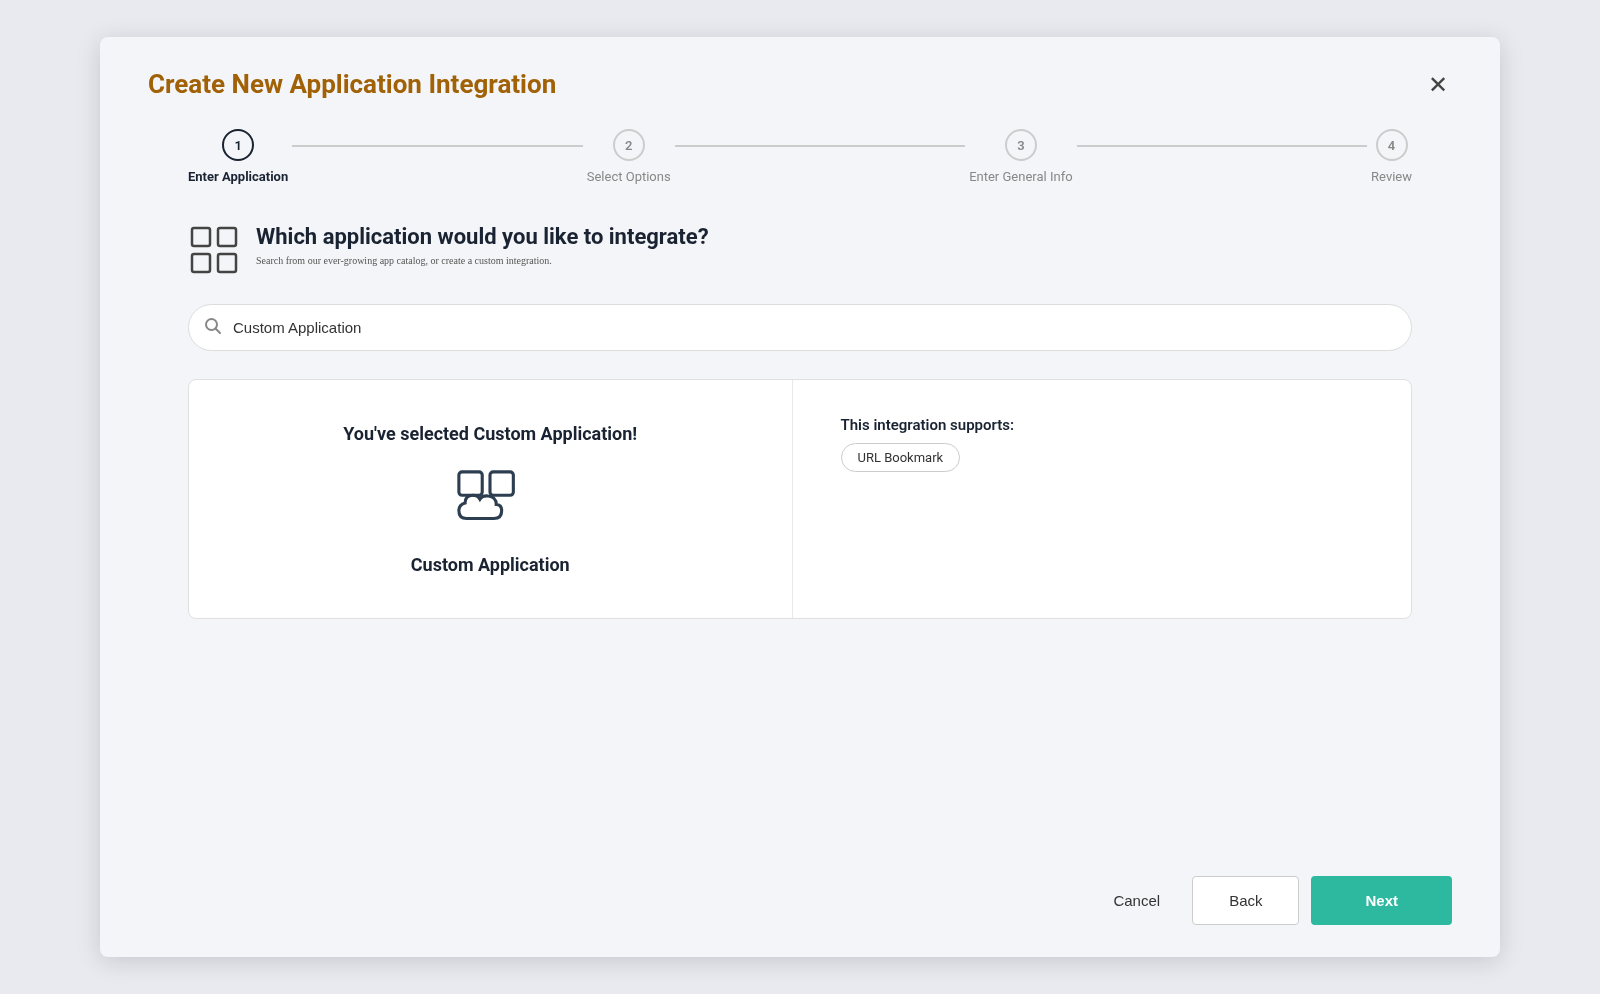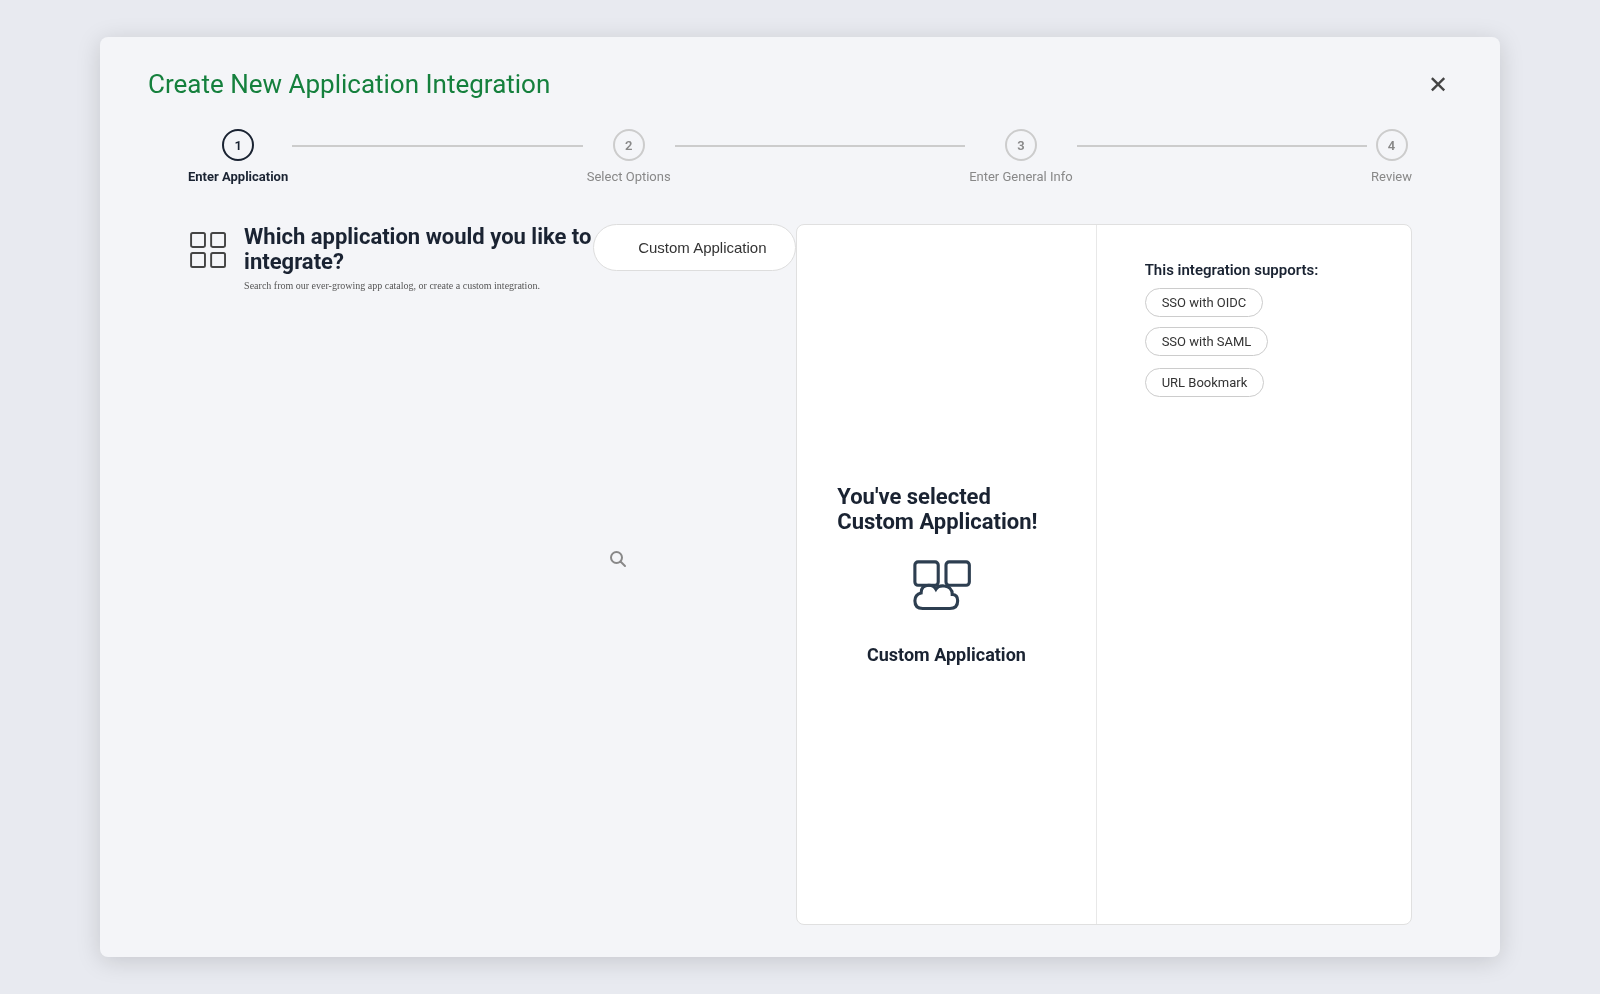--- a/index.html
+++ b/index.html
@@ -26,22 +26,22 @@
       flex-direction: column;
     }
     .modal-header {
       display: flex;
       justify-content: space-between;
       align-items: flex-start;
       margin-bottom: 28px;
     }
     .modal-title {
       font-size: 26px;
-      font-weight: 400;
-      color: #15803d;
+      font-weight: 700;
+      color: #a16207;
     }
     .close-btn {
       background: none;
       border: none;
       cursor: pointer;
       font-size: 24px;
       color: #444;
       padding: 4px;
       line-height: 1;
     }
@@ -89,21 +89,21 @@
       height: 2px;
       background: #ccc;
       margin-bottom: 22px;
       margin-left: 4px;
       margin-right: 4px;
     }
     
     .content {
       flex: 1;
       display: flex;
-      flex-direction: row;
+      flex-direction: column;
       padding: 0 40px;
     }
     .section-header {
       display: flex;
       align-items: flex-start;
       gap: 16px;
       margin-bottom: 28px;
     }
     .section-title {
       font-size: 22px;
@@ -289,37 +289,38 @@
           <circle cx="7.5" cy="7.5" r="5.5" stroke="#888" stroke-width="2"></circle>
           <line x1="11.5" y1="11.5" x2="16" y2="16" stroke="#888" stroke-width="2" stroke-linecap="round"></line>
         </svg>
       </span>
       <input class="search-input" type="text" value="Custom Application" style="">
     </div>
 
     <div class="selection-card">
 
       <div class="card-left">
-        <div style="font-size:22px;font-weight:700;color:#1a2332;margin-bottom:24px;">You've selected Custom Application!</div>
+        <div style="font-size:18px;font-weight:700;color:#1a2332;margin-bottom:24px;">You've selected Custom Application!</div>
         <svg class="custom-app-svg" viewBox="0 0 100 90" fill="none" xmlns="http://www.w3.org/2000/svg">
 
           <rect x="10" y="5" width="30" height="30" rx="4" stroke="#2d3e50" stroke-width="4"></rect>
           <rect x="50" y="5" width="30" height="30" rx="4" stroke="#2d3e50" stroke-width="4"></rect>
 
           <path d="M20 65 Q10 65 10 55 Q10 47 18 45 Q18 35 28 35 Q34 35 37 40 Q40 35 48 36 Q58 37 58 47 Q65 47 65 55 Q65 65 55 65 Z" stroke="#2d3e50" stroke-width="4" fill="none"></path>
         </svg>
         <div class="card-app-name">Custom Application</div>
       </div>
 
       <div class="card-right">
         <div class="supports-title">This integration supports:</div>
         <div class="tags-row">
-          <span class="tag">SSO with OIDC</span>
-          <span class="tag">SSO with SAML</span>
-        </div>
-        <div class="tags-row">
           <span class="tag">URL Bookmark</span>
         </div>
       </div>
     </div>
   </div>
 
+  <div class="modal-footer">
+    <button class="btn-cancel">Cancel</button>
+    <button class="btn-back">Back</button>
+    <button class="btn-next">Next</button>
+  </div>
 </div>
 
 </body></html>

